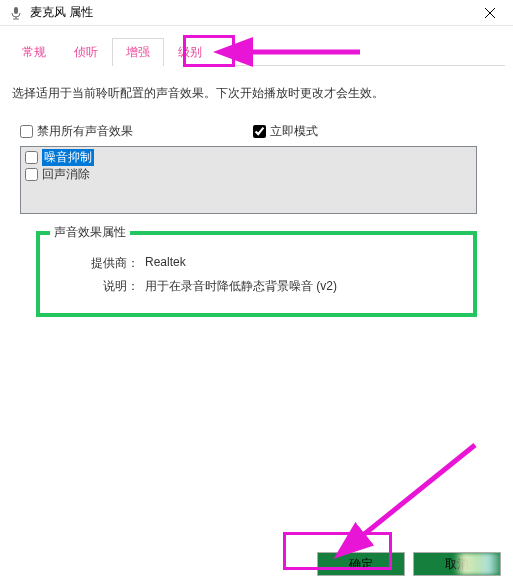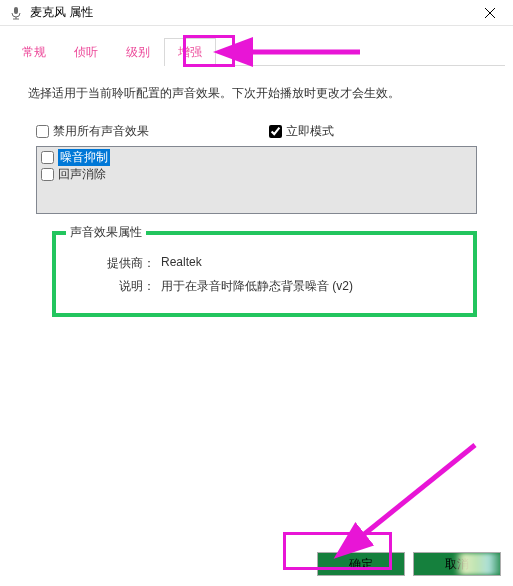--- a/index.html
+++ b/index.html
@@ -68,21 +68,21 @@
   }
   .tab-highlight {
     position: absolute;
     border: 3px solid #e815d6;
     pointer-events: none;
     z-index: 10;
   }
   .tab-highlight.on-tab { left: 183px; top: 35px; width: 52px; height: 32px; }
   .tab-highlight.on-ok  { left: 283px; top: 532px; width: 109px; height: 38px; }
   .content {
-    padding: 14px 28px 0 28px;
+    padding: 14px 28px 0 12px;
     color: #333;
   }
   .desc { margin: 4px 0 20px 0; line-height: 1.6; }
   .row-checks {
     display: flex;
     gap: 120px;
     margin: 0 0 6px 8px;
   }
   .chk {
     display: flex; align-items: center; gap: 4px;
@@ -185,22 +185,22 @@
     <svg width="10" height="10" viewBox="0 0 10 10">
       <line x1="0" y1="0" x2="10" y2="10" stroke="currentColor" stroke-width="1"></line>
       <line x1="10" y1="0" x2="0" y2="10" stroke="currentColor" stroke-width="1"></line>
     </svg>
   </div>
 </div>
 
 <div class="tab-strip">
   <div class="tab">常规</div>
   <div class="tab">侦听</div>
+  <div class="tab active">增强</div>
   <div class="tab">级别</div>
-  <div class="tab active">增强</div>
 </div>
 
 <div class="content">
   <div class="desc">选择适用于当前聆听配置的声音效果。下次开始播放时更改才会生效。</div>
 
   <div class="row-checks">
     <label class="chk">
       <input type="checkbox" style="">
       <span>禁用所有声音效果</span>
     </label>

